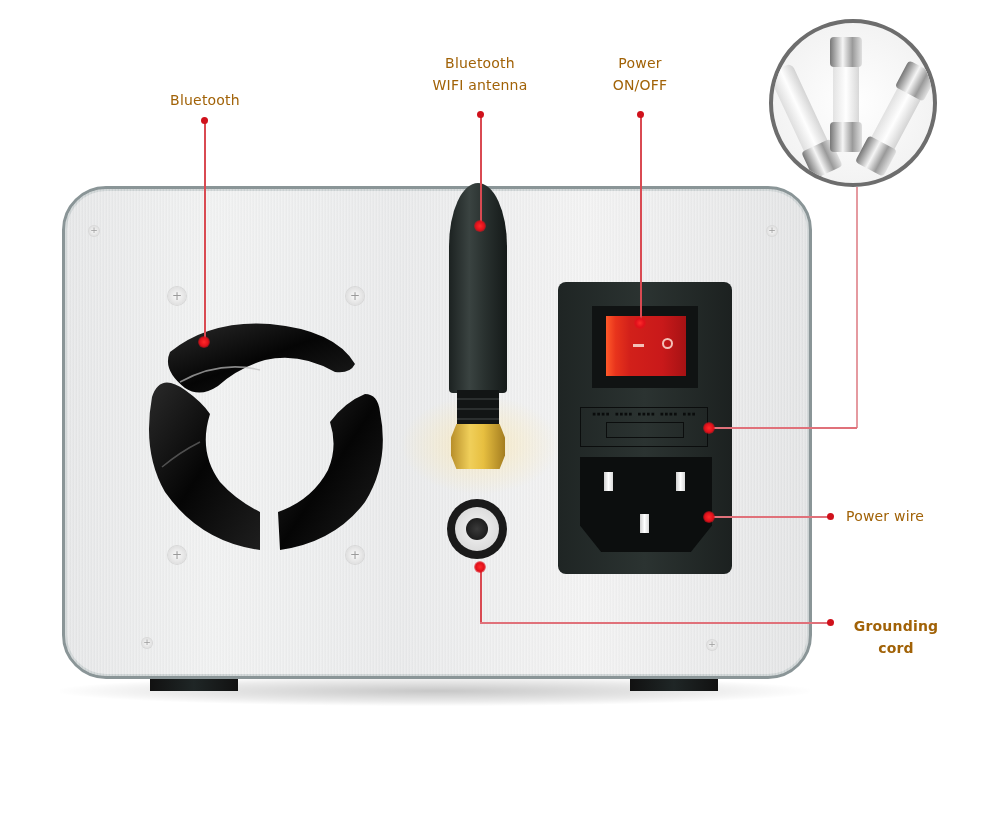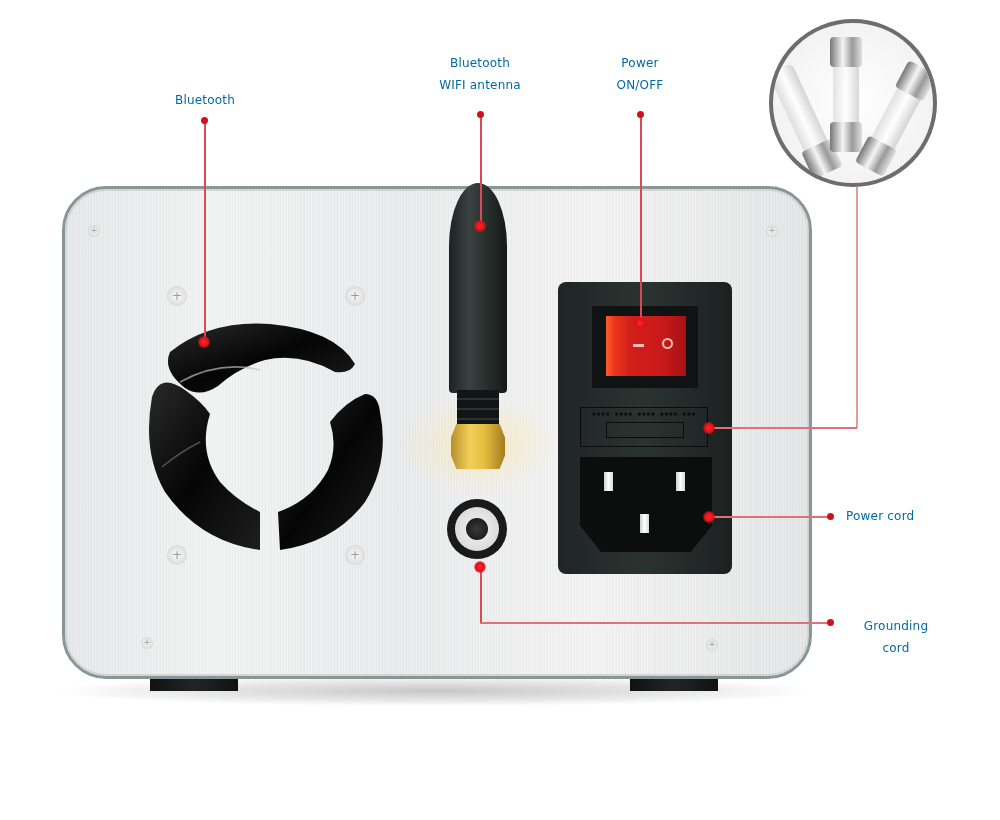--- a/index.html
+++ b/index.html
@@ -1,18 +1,18 @@
 <!DOCTYPE html>
 <html><head>
   <meta charset="utf-8">
   <style>
     html, body { margin: 0; padding: 0; background: #ffffff; }
     body { width: 1000px; height: 820px; position: relative; overflow: hidden;
            font-family: "DejaVu Sans", sans-serif; color: #222; }
-    .label { position: absolute; font-size: 12px; line-height: 22px; text-align: center; color: #0369a1; letter-spacing: 0.2px; }
+    .label { position: absolute; font-size: 14px; line-height: 22px; text-align: center; color: #a16207; letter-spacing: 0.2px; }
     .label span { display: block; }
     .dot { position: absolute; width: 7px; height: 7px; border-radius: 50%; background: #d0111b; }
     .vline { position: absolute; width: 1.5px; background: #d94a52; }
     .hline { position: absolute; height: 1.5px; background: #e0717a; }
     .glow { position: absolute; width: 12px; height: 12px; border-radius: 50%;
             background: radial-gradient(circle, #ff2a2a 0%, #e0101a 50%, rgba(224,16,26,0.2) 80%, rgba(224,16,26,0) 100%); }
 
     .device { position: absolute; left: 62px; top: 186px; width: 744px; height: 487px;
               border-radius: 44px; border: 3px solid #8a9597;
               background: linear-gradient(90deg, #e6e7e8 0%, #f1f2f2 20%, #e9eaeb 45%, #f3f3f3 70%, #e3e4e5 100%);
@@ -176,18 +176,18 @@
 </div>
 <div class="label" style="left:410px; top:52px; width:140px;">
   <span>Bluetooth</span>
   <span>WIFI antenna</span>
 </div>
 <div class="label" style="left:580px; top:52px; width:120px;">
   <span>Power</span>
   <span>ON/OFF</span>
 </div>
 <div class="label" style="left:846px; top:505px; width:100px; text-align:left;">
-  <span>Power cord</span>
+  <span>Power wire</span>
 </div>
-<div class="label" style="left:846px; top:615px; width:100px;">
+<div class="label" style="left:846px; top:615px; width:100px;font-weight:bold;">
   <span>Grounding</span>
   <span>cord</span>
 </div>
 
 </body></html>

